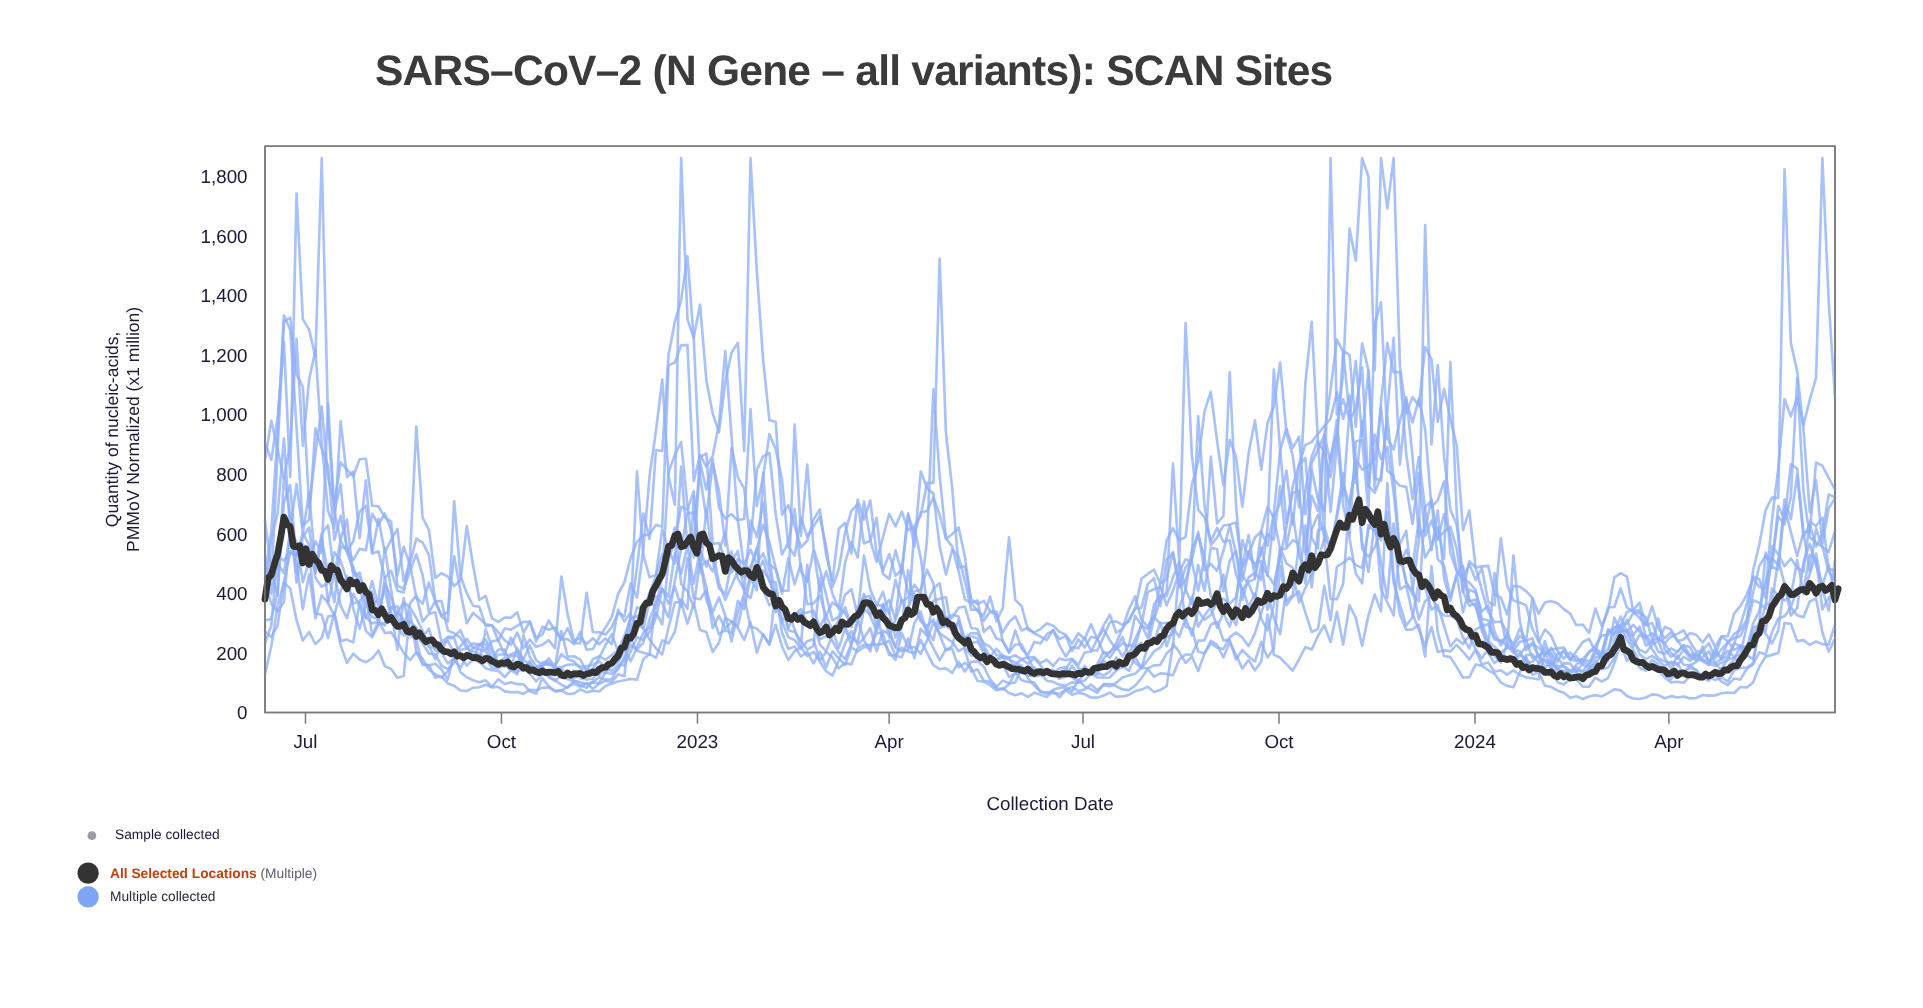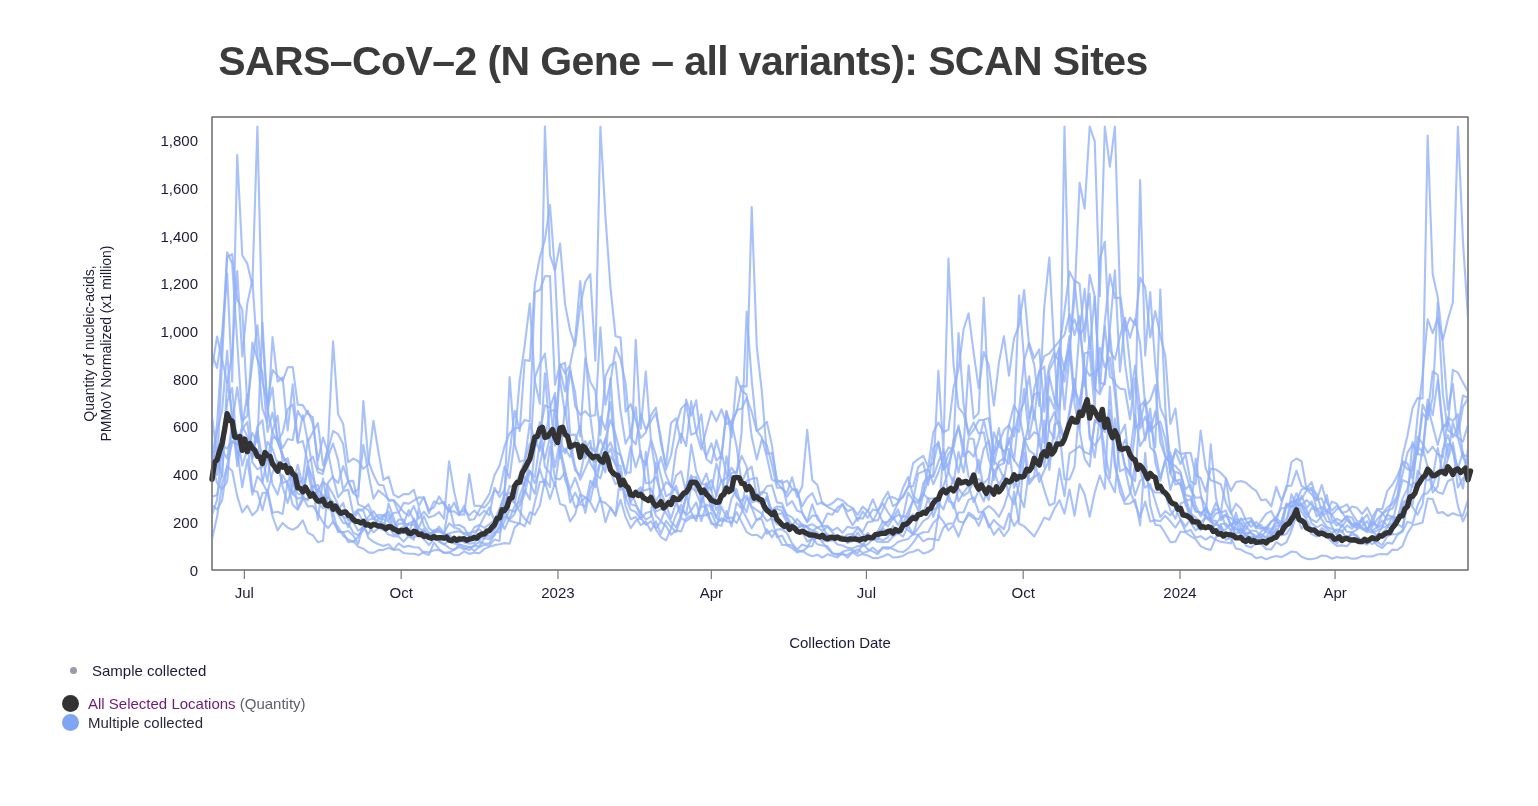--- a/index.html
+++ b/index.html
@@ -7,21 +7,21 @@
     width:1538px;height:806px;
     background:#ffffff;
     font-family:"Liberation Sans", sans-serif;
     overflow:hidden;
     position:relative;
   }
   .page-title{
     position:absolute;
     left:0;top:38px;width:1366px;
     text-align:center;
-    font-size:41px;
+    font-size:34px;
     font-weight:bold;
     letter-spacing:-0.6px;
     color:#3b3b3b;
     font-family:"Liberation Sans", sans-serif;
   }
   .chart-wrap{
     position:absolute;
     left:0;top:0;width:1538px;height:806px;
   }
   svg{display:block;}
@@ -51,23 +51,23 @@
   }
   .legend-row.sample{margin-bottom:16px;margin-left:8px;}
   .dot{
     border-radius:50%;
     display:inline-block;
     flex:none;
   }
   .dot-small{width:7px;height:7px;background:#9a9aa8;margin-right:15px;}
   .dot-big{width:17px;height:17px;background:#333333;margin-right:9px;}
   .dot-blue{width:17px;height:17px;background:#7fa5f5;margin-right:9px;}
-  .lg-text{font-size:15px;color:#2b2b3d;white-space:nowrap;}
+  .lg-text{font-size:11px;color:#2b2b3d;white-space:nowrap;}
   .lg-text.small{color:#1b1b38;}
-  .lg-strong{font-weight:normal;color:#701a75;}
+  .lg-strong{font-weight:bold;color:#c2410c;}
   .lg-muted{color:#5e5e6e;}
 </style>
 </head>
 <body>
 
 <div class="page-title">SARS–CoV–2 (N Gene – all variants): SCAN Sites</div>
 
 <div class="chart-wrap">
   <svg id="chart-svg" width="1538" height="806">
       <rect x="212" y="117" width="1256" height="453" fill="#ffffff" stroke="#7a7a7a" stroke-width="1.2"></rect>
@@ -125,19 +125,19 @@
     </svg>
 </div>
 
 <div class="legend">
   <div class="legend-row sample">
     <span class="dot dot-small"></span>
     <span class="lg-text small">Sample collected</span>
   </div>
   <div class="legend-row">
     <span class="dot dot-big"></span>
-    <span class="lg-text"><span class="lg-strong">All Selected Locations</span><span class="lg-muted"> (Quantity)</span></span>
+    <span class="lg-text"><span class="lg-strong">All Selected Locations</span><span class="lg-muted"> (Multiple)</span></span>
   </div>
   <div class="legend-row">
     <span class="dot dot-blue"></span>
     <span class="lg-text">Multiple collected</span>
   </div>
 </div>
 
 </body></html>

